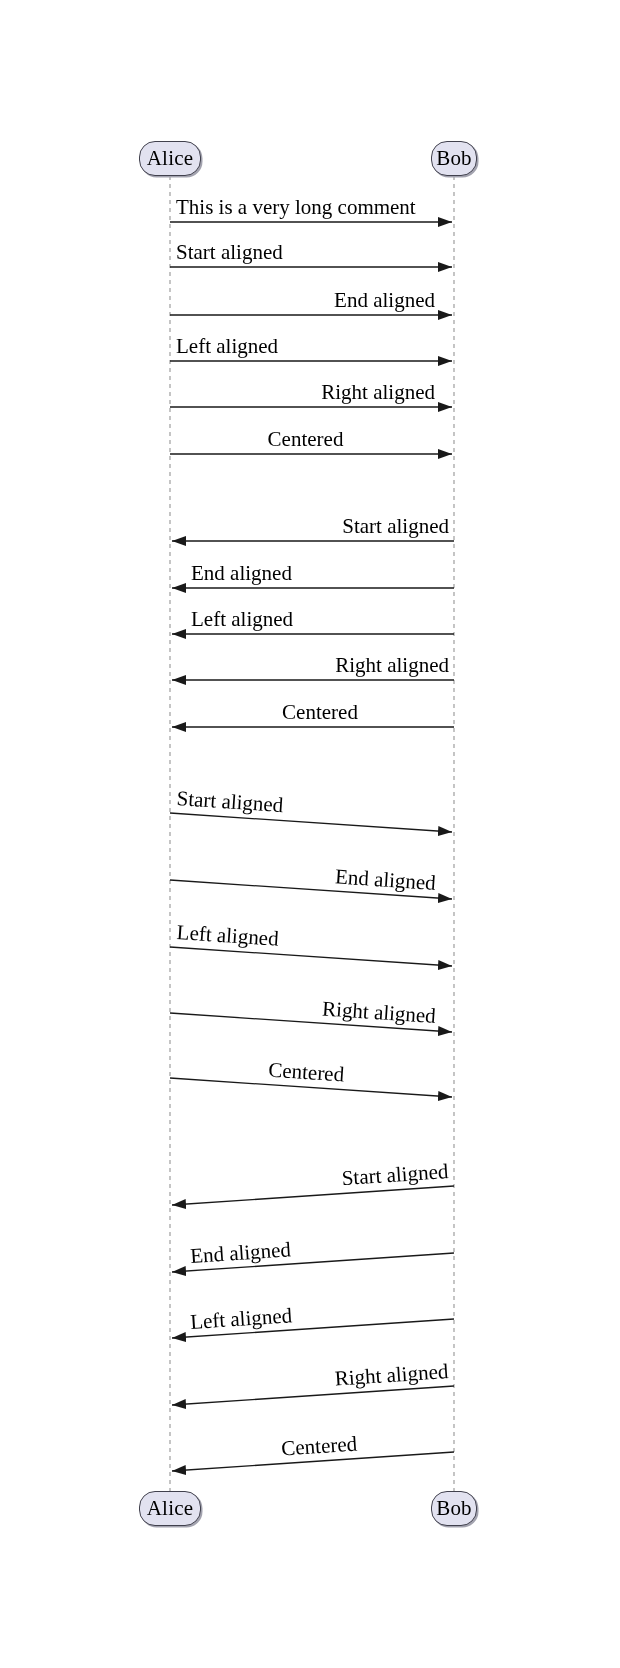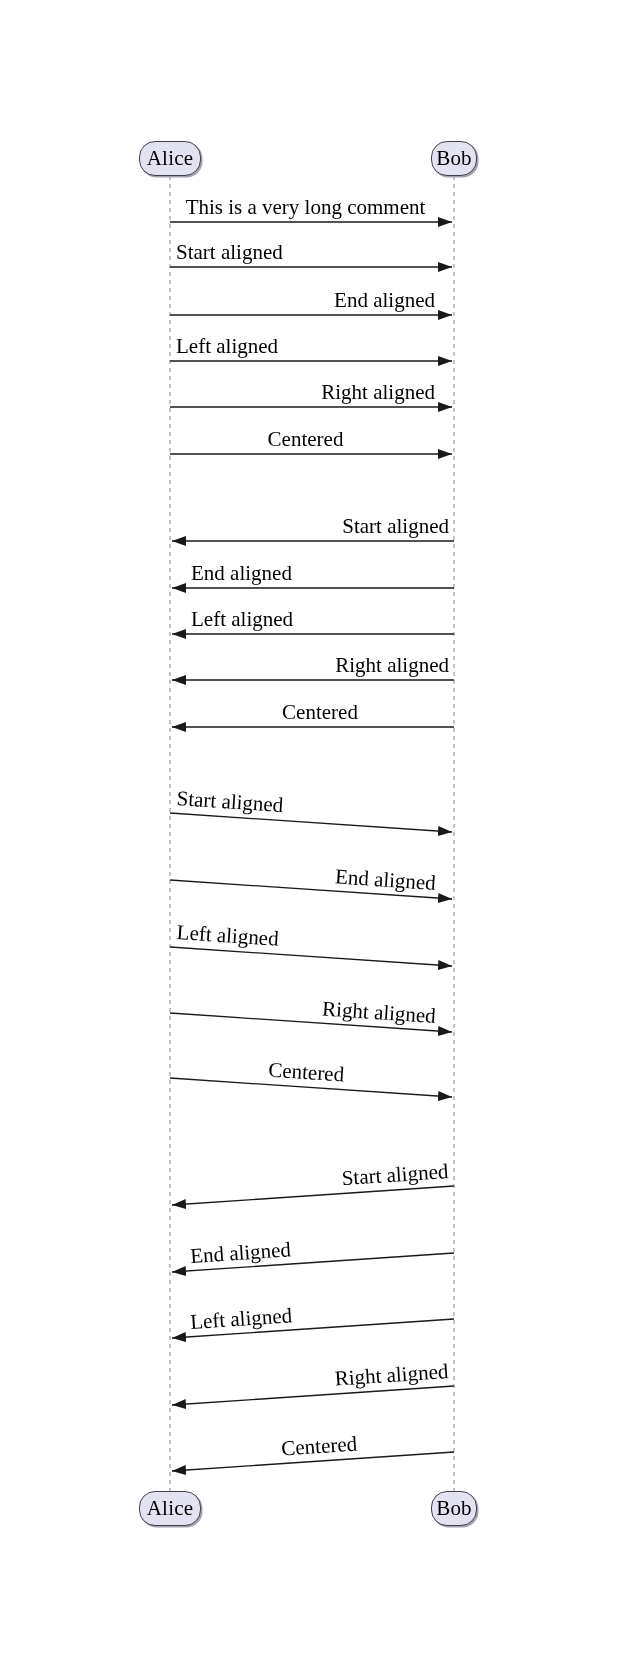--- a/index.html
+++ b/index.html
@@ -80,21 +80,21 @@
         <span>Alice</span>
       </div>
       <div class="actor-box" style="left: 431px; top: 141px; width: 46px; height: 35px; background: rgb(226, 226, 240); border: 1.5px solid rgb(65, 65, 77); box-shadow: rgb(163, 163, 175) 1.5px 1.5px 0px; color: rgb(0, 0, 0);">
         <span>Bob</span>
       </div>
       <div class="actor-box" style="left: 431px; top: 1491px; width: 46px; height: 35px; background: rgb(226, 226, 240); border: 1.5px solid rgb(65, 65, 77); box-shadow: rgb(163, 163, 175) 1.5px 1.5px 0px; color: rgb(0, 0, 0);">
         <span>Bob</span>
       </div>
     </div>
   <div id="label-layer">
-      <div class="msg-label" style="left: 176px; width: 259px; bottom: 1449px; text-align: center; color: rgb(0, 0, 0); transform-origin: left bottom; transform: rotate(0deg);">This is a very long comment</div>
+      <div class="msg-label" style="left: 176px; width: 259px; bottom: 1449px; text-align: left; color: rgb(0, 0, 0); transform-origin: left bottom; transform: rotate(0deg);">This is a very long comment</div>
       <div class="msg-label" style="left: 176px; width: 259px; bottom: 1404px; text-align: left; color: rgb(0, 0, 0); transform-origin: left bottom; transform: rotate(0deg);">Start aligned</div>
       <div class="msg-label" style="left: 176px; width: 259px; bottom: 1356px; text-align: right; color: rgb(0, 0, 0); transform-origin: right bottom; transform: rotate(0deg);">End aligned</div>
       <div class="msg-label" style="left: 176px; width: 259px; bottom: 1310px; text-align: left; color: rgb(0, 0, 0); transform-origin: left bottom; transform: rotate(0deg);">Left aligned</div>
       <div class="msg-label" style="left: 176px; width: 259px; bottom: 1264px; text-align: right; color: rgb(0, 0, 0); transform-origin: right bottom; transform: rotate(0deg);">Right aligned</div>
       <div class="msg-label" style="left: 176px; width: 259px; bottom: 1217px; text-align: center; color: rgb(0, 0, 0); transform-origin: center bottom; transform: rotate(0deg);">Centered</div>
       <div class="msg-label" style="left: 191px; width: 258px; bottom: 1130px; text-align: right; color: rgb(0, 0, 0); transform-origin: right bottom; transform: rotate(0deg);">Start aligned</div>
       <div class="msg-label" style="left: 191px; width: 258px; bottom: 1083px; text-align: left; color: rgb(0, 0, 0); transform-origin: left bottom; transform: rotate(0deg);">End aligned</div>
       <div class="msg-label" style="left: 191px; width: 258px; bottom: 1037px; text-align: left; color: rgb(0, 0, 0); transform-origin: left bottom; transform: rotate(0deg);">Left aligned</div>
       <div class="msg-label" style="left: 191px; width: 258px; bottom: 991px; text-align: right; color: rgb(0, 0, 0); transform-origin: right bottom; transform: rotate(0deg);">Right aligned</div>
       <div class="msg-label" style="left: 191px; width: 258px; bottom: 944px; text-align: center; color: rgb(0, 0, 0); transform-origin: center bottom; transform: rotate(0deg);">Centered</div>

